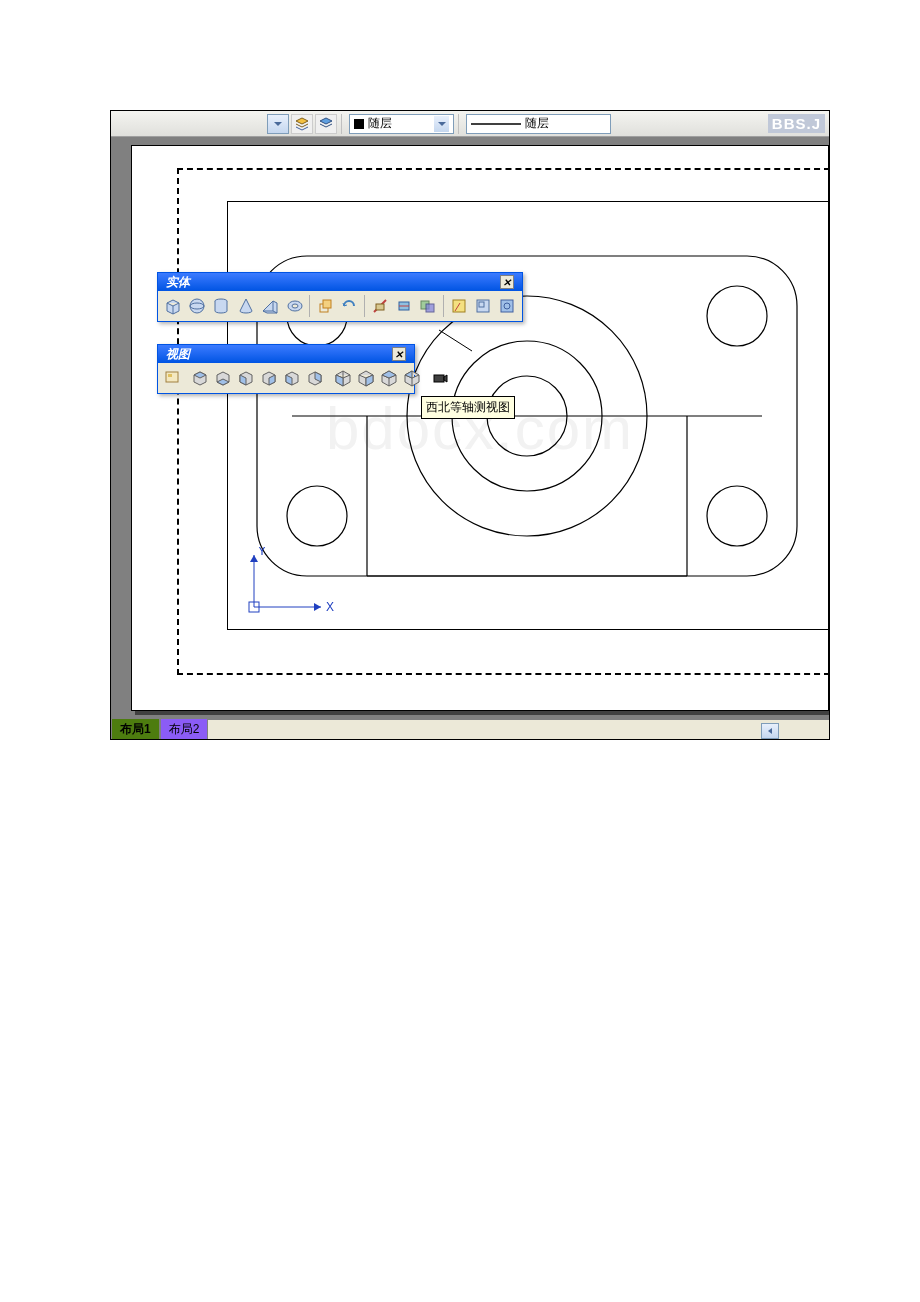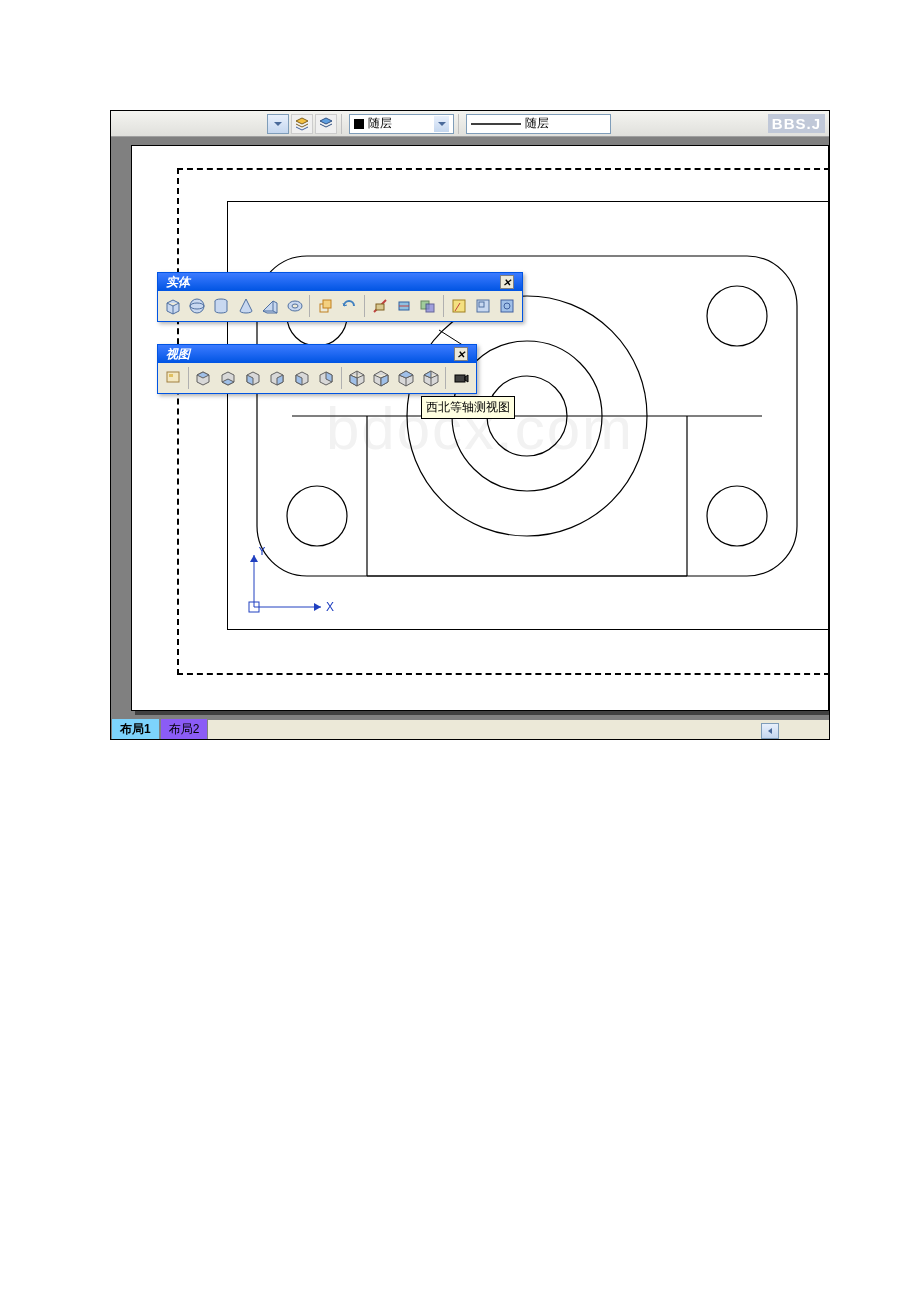--- a/index.html
+++ b/index.html
@@ -24,21 +24,21 @@
 .watermark { position: absolute; top: 50%; left: 50%; transform: translate(-50%, -50%); font-size: 60px; color: #f2f2f2; font-weight: 300; pointer-events: none; letter-spacing: 2px; }
 .float-tb { position: absolute; background: #ece9d8; border: 1px solid #0054e3; box-shadow: 2px 2px 4px rgba(0,0,0,0.3); }
 .float-title { background: linear-gradient(#3c7bff, #0054e3); color: #fff; height: 18px; display: flex; align-items: center; padding: 0 8px; font-weight: bold; font-size: 12px; font-style: italic; }
 .float-title .close { margin-left: auto; width: 14px; height: 14px; background: #ece9d8; border: 1px solid #808080; color: #000; display: flex; align-items: center; justify-content: center; font-weight: bold; font-size: 10px; cursor: pointer; }
 .float-body { display: flex; align-items: center; height: 30px; padding: 1px 4px; gap: 3px; }
 .tool-btn { width: 23px; height: 23px; display: flex; align-items: center; justify-content: center; border: 1px solid transparent; cursor: pointer; }
 .tool-sep { width: 1px; height: 22px; background: #b0b0b0; margin: 0 1px; }
 .tooltip { position: absolute; background: #ffffe1; border: 1px solid #000; padding: 2px 4px; font-size: 12px; }
 .tab-bar { position: absolute; bottom: 0; left: 0; right: 0; height: 20px; background: #ece9d8; display: flex; align-items: flex-end; border-top: 1px solid #808080; }
 .tab { padding: 2px 8px; border: 1px solid #808080; border-bottom: none; background: #ece9d8; margin-bottom: -1px; font-size: 12px; position: relative; }
-.tab.active { background: #7dd3fc; font-weight: bold; z-index: 2; }
+.tab.active { background: #4d7c0f; font-weight: bold; z-index: 2; }
 .tab.inactive { background: #8b5cf6; }
 .scroll-left { margin-left: auto; width: 18px; height: 16px; background: linear-gradient(#e8f0fc, #c5d7ef); border: 1px solid #7f9db9; display: flex; align-items: center; justify-content: center; margin-right: 50px; cursor: pointer; }
 </style>
 </head>
 <body>
 
 <div class="outer-frame">
 
   <div class="top-toolbar">
     <div style="width:150px"></div>
@@ -200,21 +200,21 @@
           </div>
         <div class="tool-btn">
             <svg width="18" height="18" viewBox="0 0 18 18">
               <rect x="3" y="3" width="12" height="12" fill="#a0c0e8" stroke="#4060a0"></rect>
               <circle cx="9" cy="9" r="3" fill="none" stroke="#4060a0"></circle>
             </svg>
           </div>
       </div>
     </div>
 
-    <div class="float-tb" style="top:207px; left:46px; width:320px;text-align:center;">
+    <div class="float-tb" style="top:207px; left:46px; width:258px;text-align:center;">
       <div class="float-title">
         <span>视图</span>
         <div class="close">✕</div>
       </div>
       <div class="float-body">
         <div class="tool-btn">
             <svg width="18" height="18" viewBox="0 0 18 18">
               <rect x="3" y="3" width="12" height="10" fill="#f4e8c0" stroke="#a08040"></rect>
               <rect x="5" y="5" width="4" height="3" fill="#e0c060"></rect>
             </svg>

